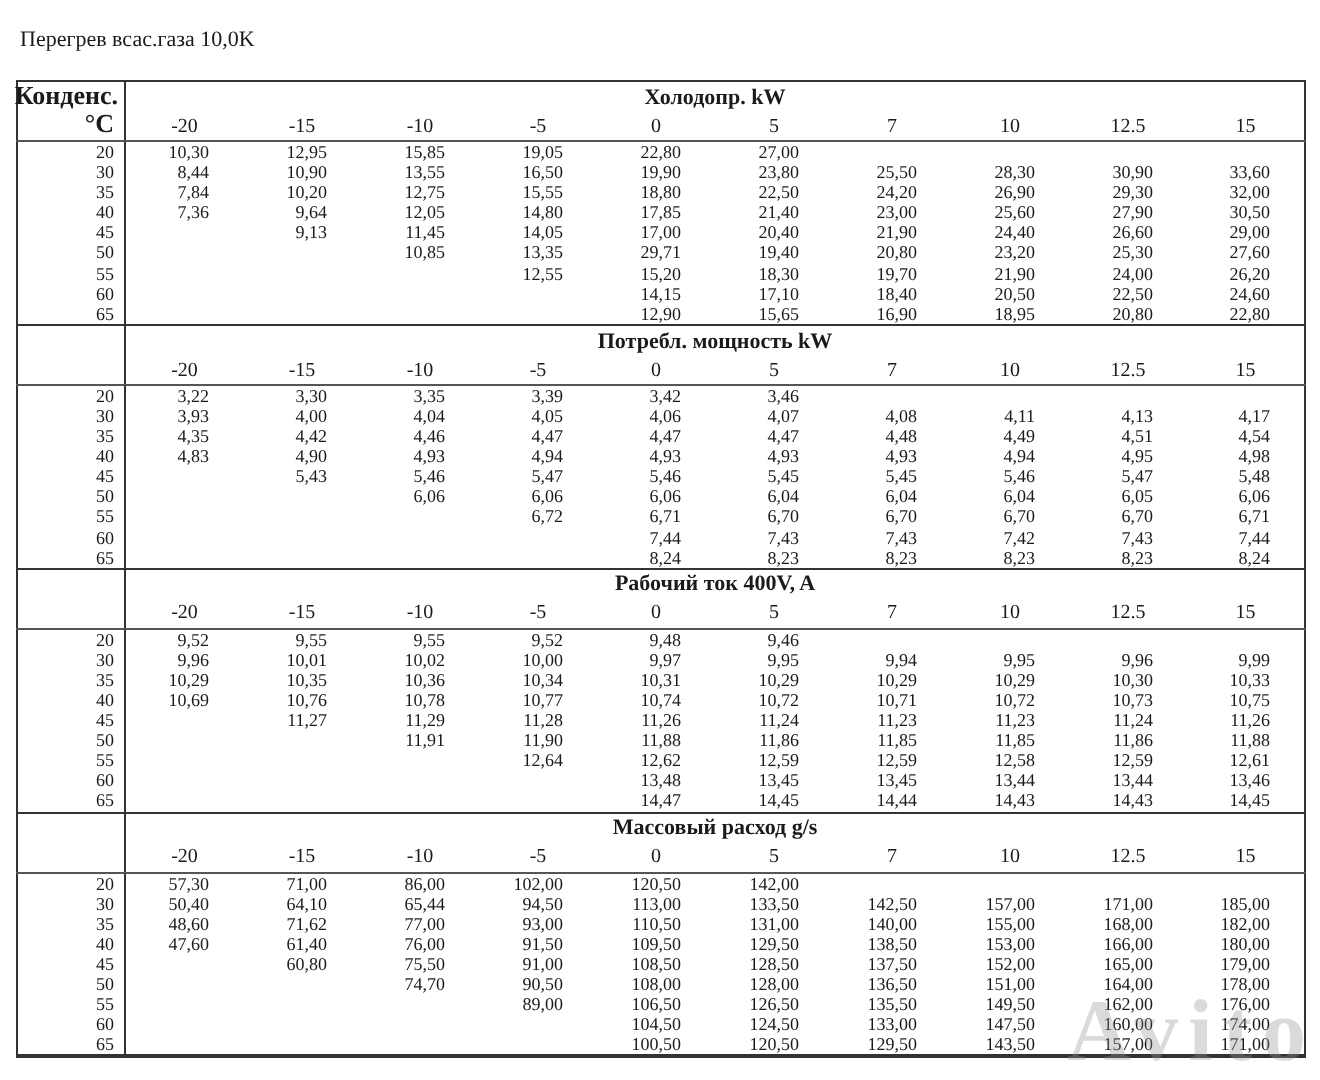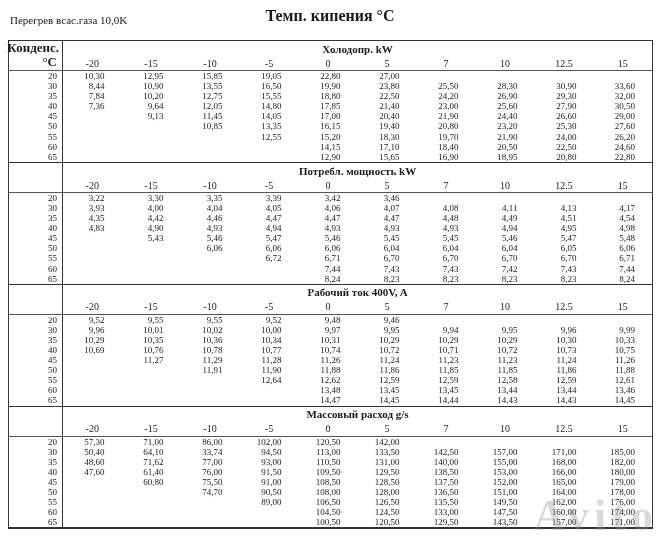--- a/index.html
+++ b/index.html
@@ -41,21 +41,20 @@
   tr.data-row td.row-label{padding-right:5px;margin-left:28px;}
 
   .watermark{position:absolute;right:2px;top:490px;font-size:44px;font-weight:bold;
              color:rgba(150,150,150,0.35);letter-spacing:5px;white-space:nowrap;}
 </style>
 </head>
 <body>
 
 <div class="page">
   <div class="hdr-left">Перегрев всас.газа 10,0K</div>
-  <div class="hdr-title">Темп. кипения °C</div>
 
   <table class="perf">
     <colgroup>
       <col class="labelcol">
       <col class="datacol">
         <col class="datacol">
         <col class="datacol">
         <col class="datacol">
         <col class="datacol">
       <col class="datacol">
@@ -148,21 +147,21 @@
           <td class="val">24,40</td>
           <td class="val">26,60</td>
           <td class="val">29,00</td>
         </tr>
         <tr class="data-row">
           <td class="label-col row-label">50</td>
           <td class="val"></td>
           <td class="val"></td>
           <td class="val">10,85</td>
           <td class="val">13,35</td>
-          <td class="val">16,15</td>
+          <td class="val">29,71</td>
           <td class="val">19,40</td>
           <td class="val">20,80</td>
           <td class="val">23,20</td>
           <td class="val">25,30</td>
           <td class="val">27,60</td>
         </tr>
         <tr class="data-row">
           <td class="label-col row-label">55</td>
           <td class="val"></td>
           <td class="val"></td>
@@ -493,21 +492,21 @@
           <td class="val">142,00</td>
           <td class="val"></td>
           <td class="val"></td>
           <td class="val"></td>
           <td class="val"></td>
         </tr>
         <tr class="data-row">
           <td class="label-col row-label">30</td>
           <td class="val">50,40</td>
           <td class="val">64,10</td>
-          <td class="val">33,74</td>
+          <td class="val">65,44</td>
           <td class="val">94,50</td>
           <td class="val">113,00</td>
           <td class="val">133,50</td>
           <td class="val">142,50</td>
           <td class="val">157,00</td>
           <td class="val">171,00</td>
           <td class="val">185,00</td>
         </tr>
         <tr class="data-row">
           <td class="label-col row-label">35</td>

